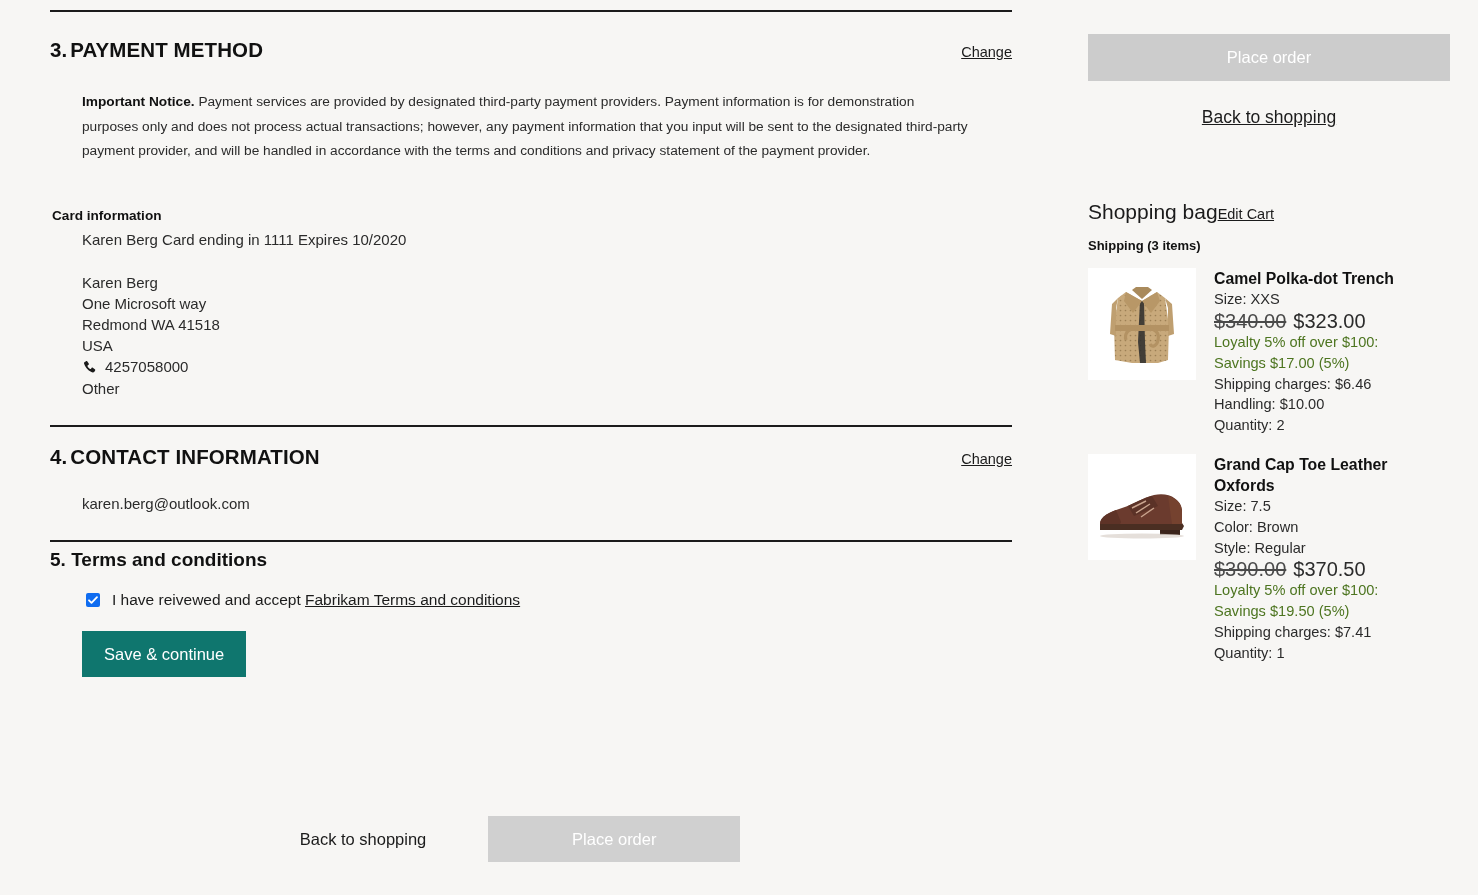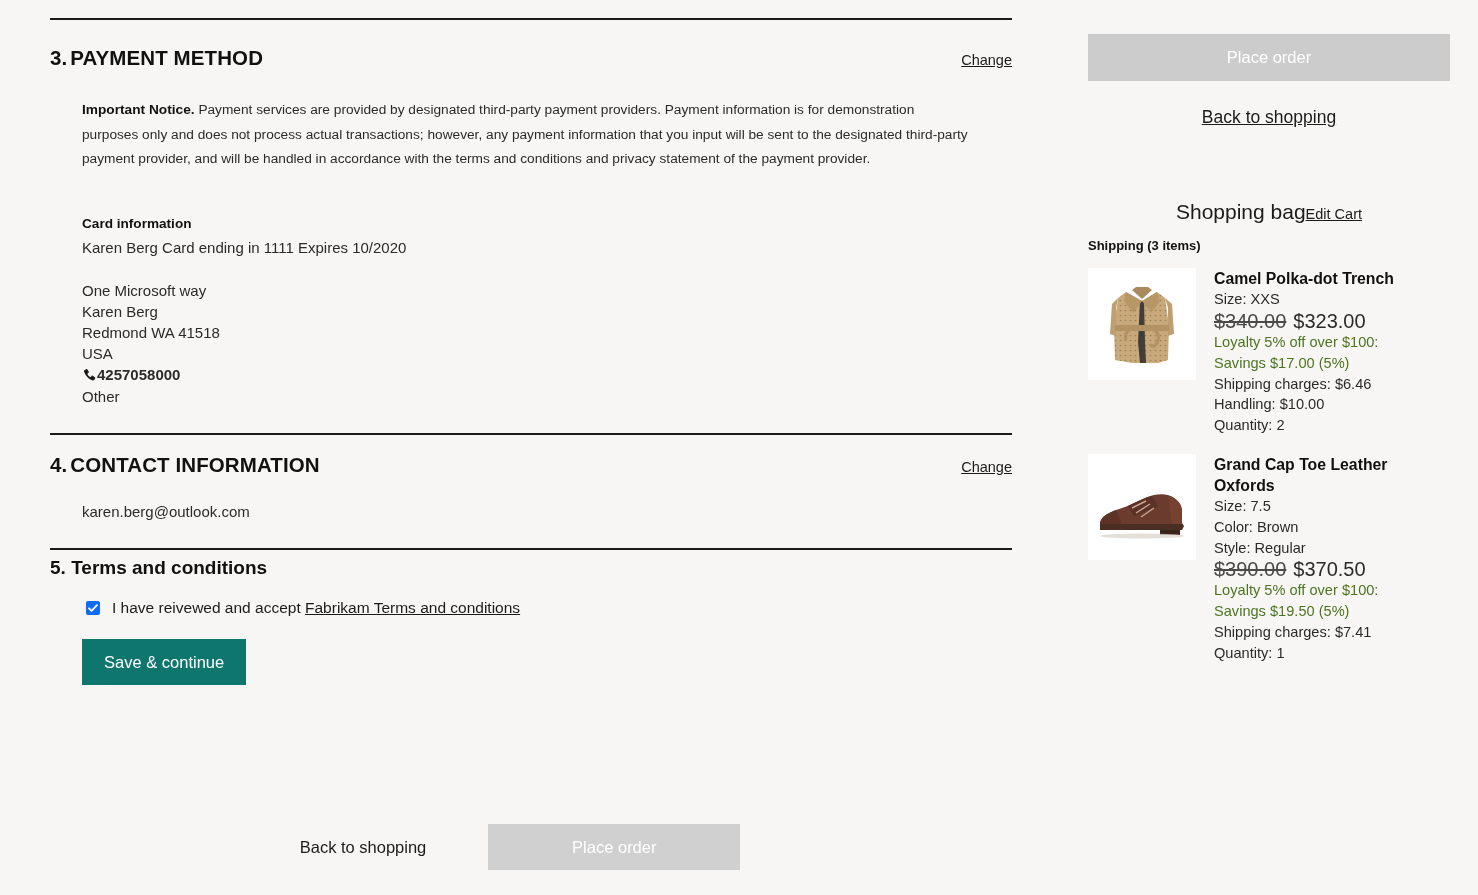--- a/index.html
+++ b/index.html
@@ -8,21 +8,21 @@
     width: 1478px; height: 895px;
     background: #f7f6f4;
     font-family: "Liberation Sans", sans-serif;
     color: #1b1b1b;
     overflow: hidden;
   }
   .page { position: relative; width: 1478px; height: 895px; }
 
   
   .main {
-    position: absolute; left: 0; top: 8px;
+    position: absolute; left: 0; top: 0;
     width: 1040px; height: 786px;
   }
   .rule {
     height: 2px; background: #1b1b1b;
     margin-left: 50px; margin-right: 28px;
   }
   .sec-head {
     display: flex; align-items: baseline; justify-content: space-between;
     padding: 0 28px 0 50px;
   }
@@ -39,27 +39,27 @@
     cursor: pointer; white-space: nowrap;
   }
 
   .notice {
     margin: 28px 0 0 82px; max-width: 890px;
     font-size: 13.7px; line-height: 24.5px; color: #2b2b2b;
   }
   .notice b { font-weight: 700; color: #111; }
 
   .field-label {
-    margin: 0 0 0 82px; font-size: 13.6px; font-weight: 700; color: #111;
+    margin: 0 0 0 52px; font-size: 13.6px; font-weight: 700; color: #111;
   }
   .field-value {
     margin: 6px 0 0 82px; font-size: 15px; line-height: 21px; color: #2b2b2b;
   }
   .addr-line { font-size: 15px; line-height: 21.2px; color: #2b2b2b; }
-  .phone-line { display: flex; align-items: center; gap: 0; font-weight: bold; }
+  .phone-line { display: flex; align-items: center; gap: 8px; }
   .phone-ico { display: inline-block; width: 15px; height: 15px; }
 
   .email-value {
     margin: 26px 0 0 82px; font-size: 15px; color: #2b2b2b;
   }
 
   .terms-row {
     display: flex; align-items: center; gap: 12px;
     margin: 20px 0 0 86px;
   }
@@ -102,21 +102,21 @@
     background: #cccccc; color: #fff; border: 0;
     font-family: "Liberation Sans", sans-serif; font-size: 16.5px;
     cursor: default; display: block;
   }
   .back-link-wrap { text-align: center; margin-top: 26px; }
   .back-underline {
     font-size: 17.5px; color: #1b1b1b; text-decoration: underline; cursor: pointer;
   }
 
   .bag-head {
-    display: flex; align-items: baseline; justify-content: center;
+    display: flex; align-items: baseline; justify-content: flex-start;
     margin-top: 72px;
   }
   .bag-title { font-size: 21px; color: #1b1b1b; }
   .edit-cart { font-size: 14.5px; color: #1b1b1b; text-decoration: underline; cursor: pointer; }
   .ship-count { margin-top: 14px; font-size: 13px; font-weight: 700; color: #111; }
 
   .item { display: flex; gap: 18px; margin-top: 15px; }
   .thumb {
     width: 108px; height: 112px; background: #fff; flex: 0 0 auto;
     position: relative; overflow: hidden;
@@ -148,22 +148,22 @@
 
     <p class="notice"><b>Important Notice.</b> <span>Payment services are provided by designated third-party payment providers.  Payment information is for demonstration purposes only and does not process actual transactions; however, any payment information that you input will be sent to the designated third-party payment provider, and will be handled in accordance with the terms and conditions and privacy statement of the payment provider.</span></p>
 
     <div style="margin-top:44px">
       <div class="field-label">Card information</div>
       <div class="field-value">Karen Berg   Card ending in 1111   Expires 10/2020</div>
     </div>
 
     <div style="margin-top:22px">
       <div class="field-value">
+        <div class="addr-line">Karen Berg</div>
         <div class="addr-line">One Microsoft way</div>
-        <div class="addr-line">Karen Berg</div>
         <div class="addr-line">Redmond WA   41518</div>
         <div class="addr-line">USA</div>
         <div class="addr-line phone-line">
           <span class="phone-ico">
             <svg width="15" height="15" viewBox="0 0 16 16" aria-hidden="true">
                 <path fill="#1b1b1b" d="M4.3 1.2c.5-.3 1.1-.1 1.4.3l1.5 2.2c.3.4.2 1-.2 1.3l-1 .8c-.2.2-.3.4-.2.6.5 1.3 1.6 2.5 3 3.2.2.1.5.1.6-.1l.8-1c.3-.4.9-.5 1.3-.2l2.2 1.5c.4.3.6.9.3 1.4l-.8 1.3c-.4.6-1.1.9-1.8.8C8 12.7 3.3 8 2.2 3.8c-.2-.7.1-1.5.7-1.8l1.4-.8z"></path>
               </svg>
           </span>
           <span>4257058000</span>
         </div>

